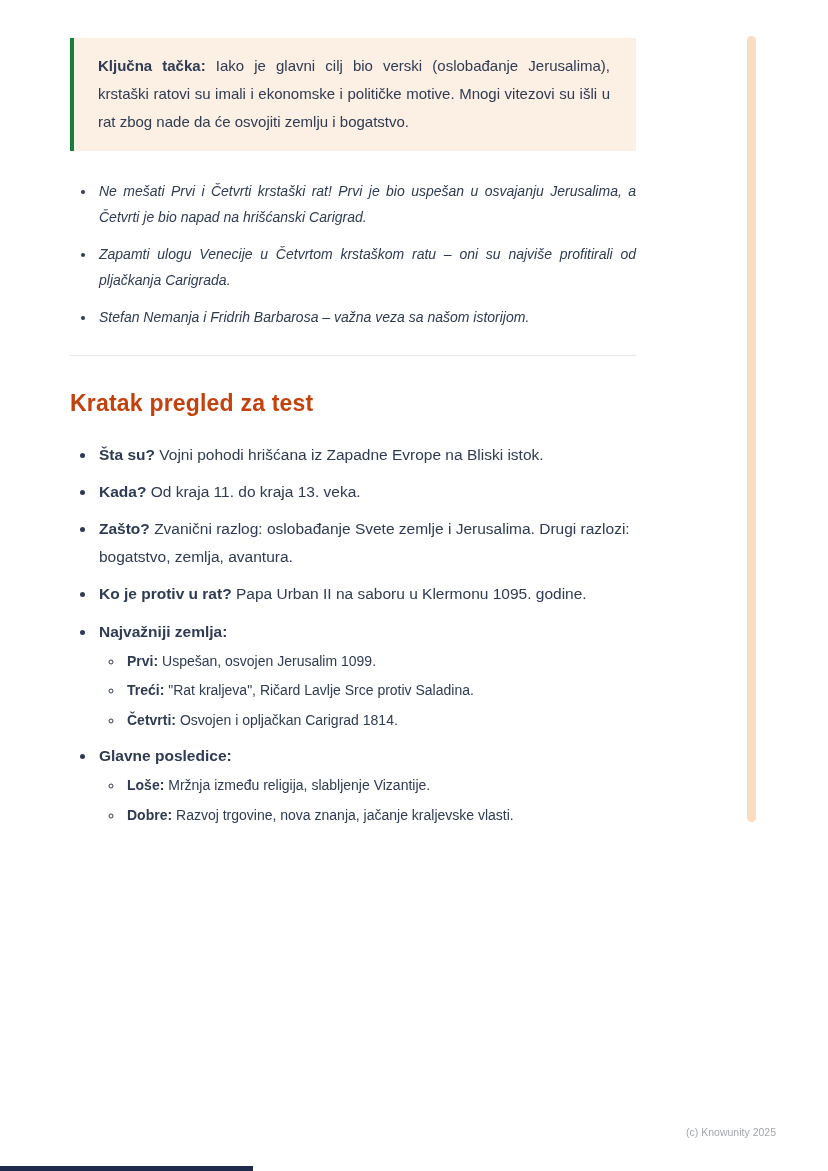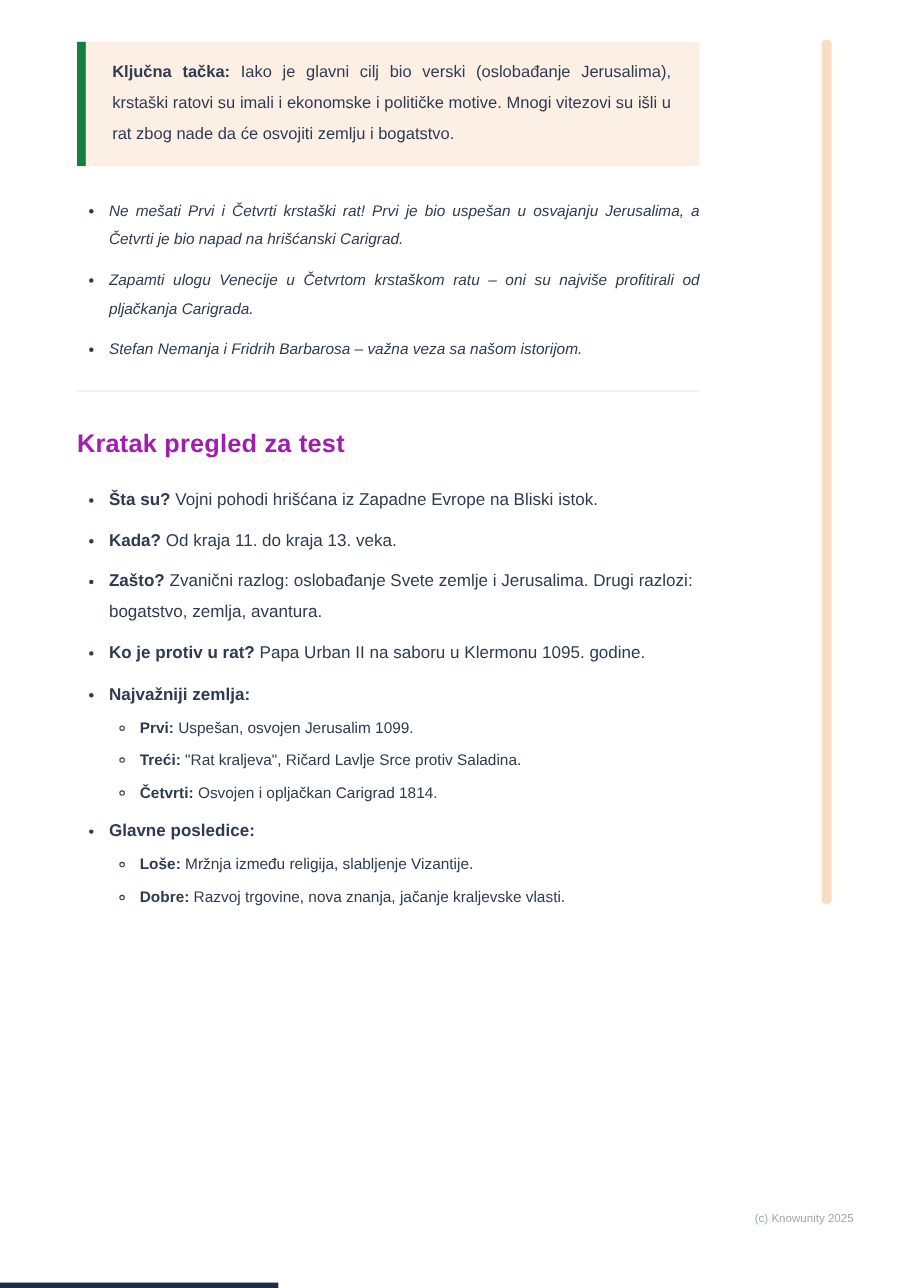--- a/index.html
+++ b/index.html
@@ -14,21 +14,21 @@
     overflow: hidden;
   }
   .content {
     position: absolute;
     left: 70px;
     top: 38px;
     width: 566px;
   }
   .callout {
     background: #fcefe4;
-    border-left: 8px solid #15803d;
+    border-left: 4px solid #15803d;
     padding: 14px 26px 16px 24px;
     font-size: 15px;
     line-height: 1.85;
     text-align: justify;
     margin-bottom: 28px;
   }
   .callout strong { font-weight: bold; }
   ul.notes {
     list-style: disc outside;
     padding-left: 26px;
@@ -41,21 +41,21 @@
     margin-bottom: 12px;
     padding-left: 3px;
     font-style: italic;
   }
   hr.divider {
     border: none;
     border-top: 1px solid #e7e8ea;
     margin: 24px 0 0 0;
   }
   h2.section-heading {
-    color: #a21caf;
+    color: #c2410c;
     font-size: 23px;
     font-weight: bold;
     margin: 34px 0 24px 0;
     letter-spacing: 0.2px;
   }
   ul.summary {
     list-style: disc outside;
     padding-left: 26px;
   }
   ul.summary > li {
@@ -81,21 +81,21 @@
     position: absolute;
     top: 36px;
     right: 72px;
     width: 9px;
     height: 786px;
     background: #f9dcc2;
     border-radius: 5px;
   }
   .footer {
     position: absolute;
-    top: 1102px;
+    top: 1126px;
     right: 52px;
     font-size: 10.5px;
     color: #a2a7ad;
   }
   .bottom-strip {
     position: absolute;
     left: 0;
     bottom: 0;
     width: 253px;
     height: 5px;

